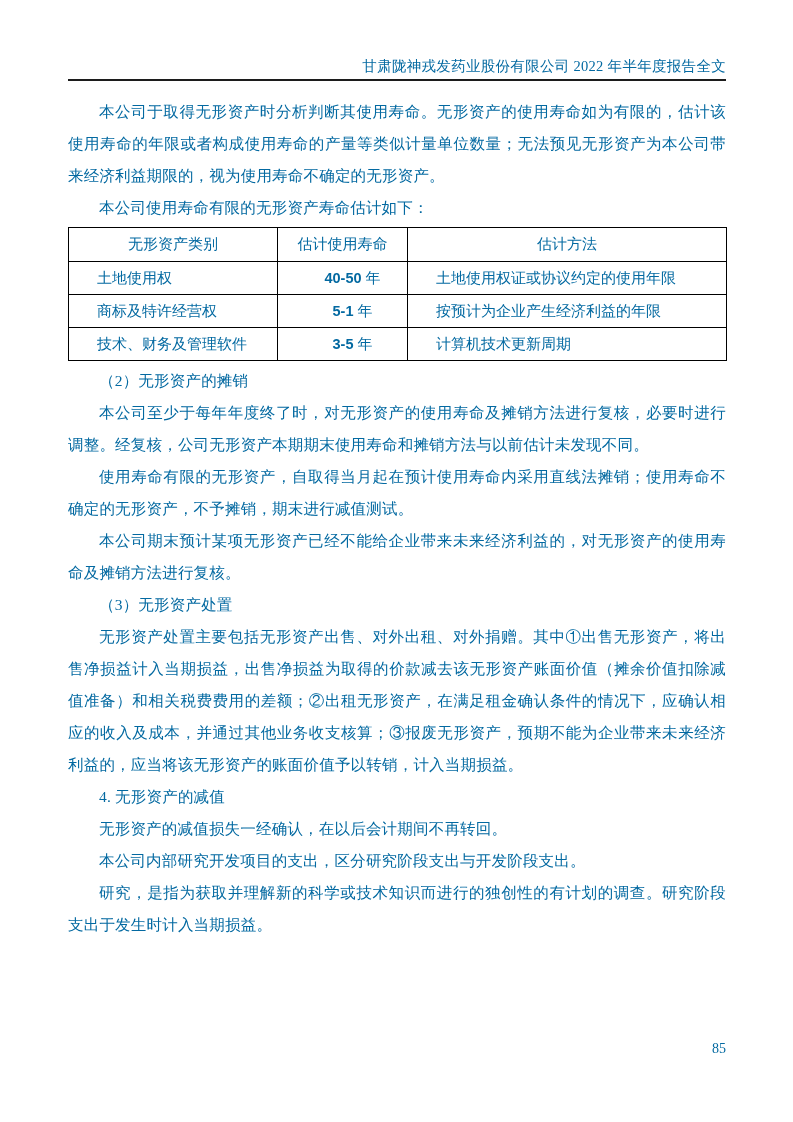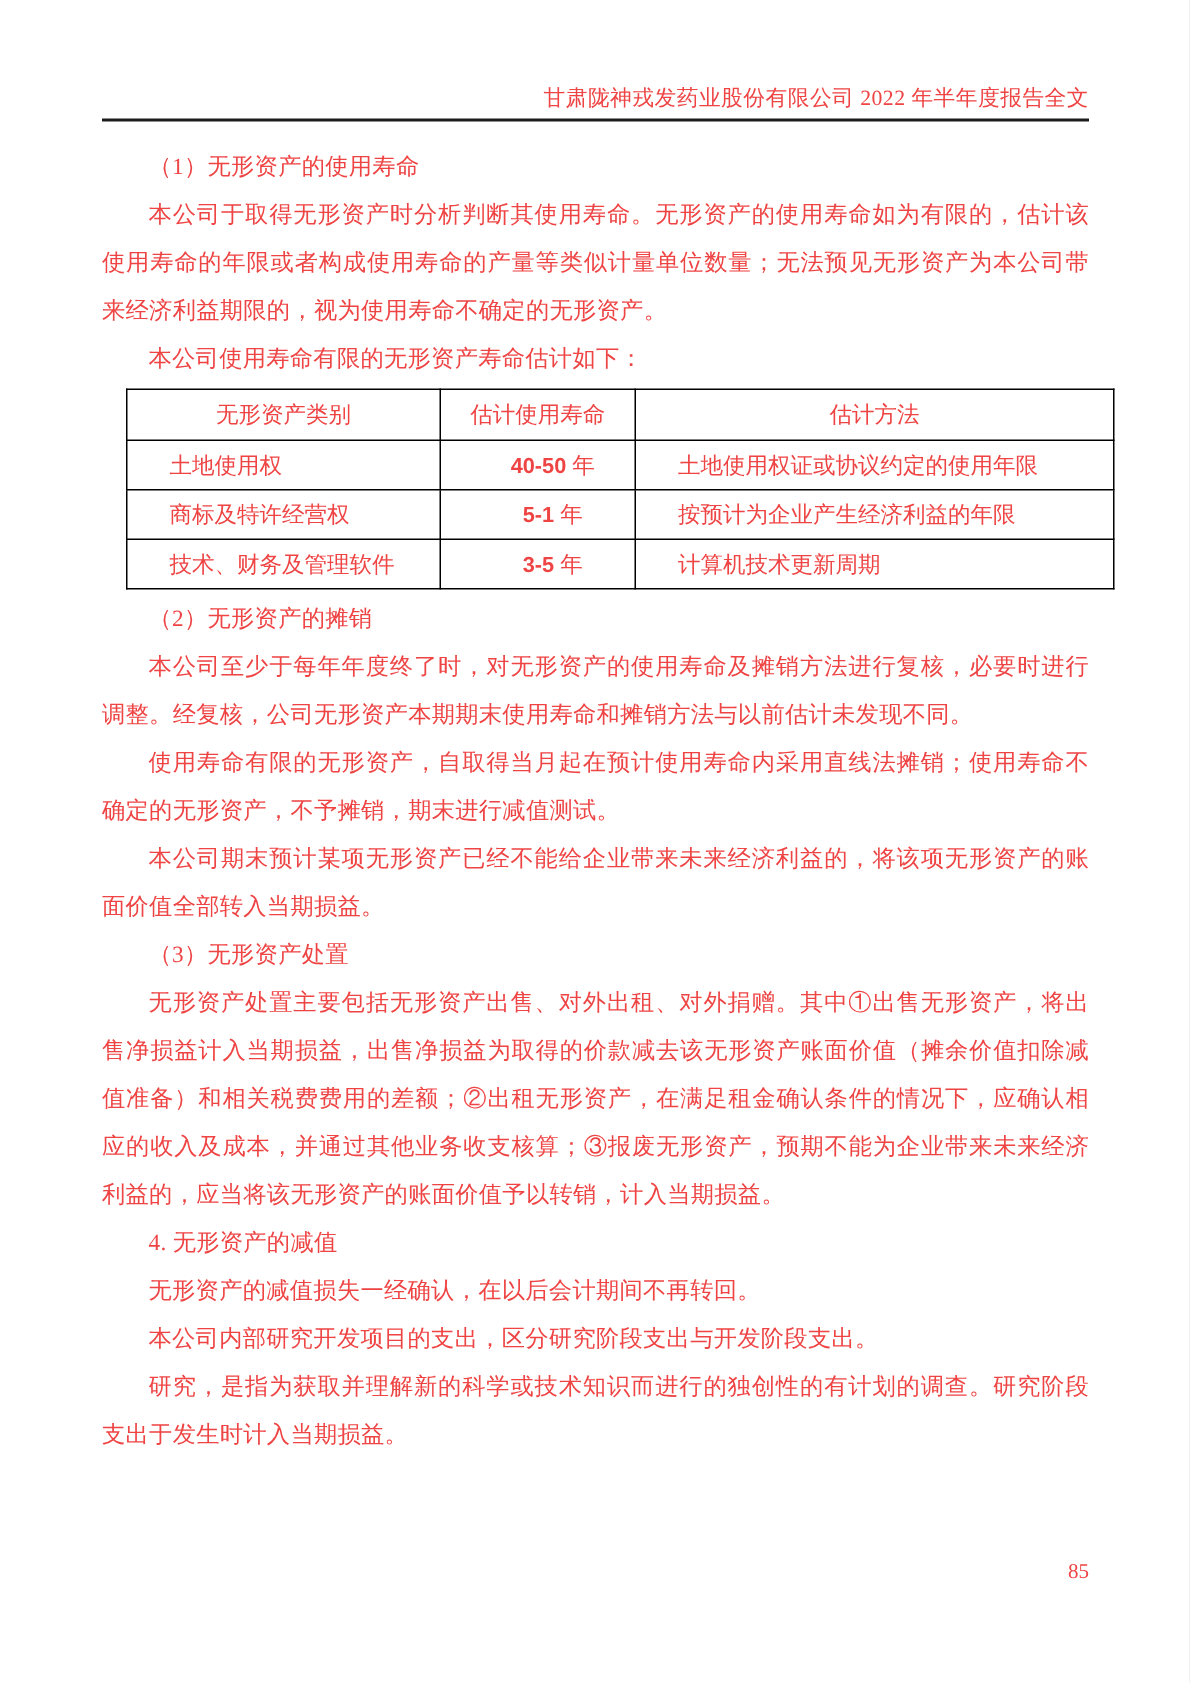--- a/index.html
+++ b/index.html
@@ -4,21 +4,21 @@
 <style>
   * { margin: 0; padding: 0; box-sizing: border-box; }
   html, body { background: #e8e8e8; }
   .page {
     width: 793px; height: 1122px;
     margin: 0 auto;
     background: #ffffff;
     position: relative;
     overflow: hidden;
     font-family: "Liberation Serif", "DejaVu Serif", serif;
-    color: #ef4444;
+    color: #0369a1;
   }
   .header { position: absolute; top: 0; left: 68px; width: 658px; }
   .header-title {
     text-align: right;
     font-size: 14.5px;
     line-height: 20px;
     padding-top: 56px;
     letter-spacing: 0.3px;
   }
   .header-rule { margin-top: 3px; border-bottom: 2.5px solid #1c1c1c; }
@@ -33,21 +33,21 @@
     text-align: justify;
     text-indent: 2em;
     letter-spacing: 0.2px;
   }
   .sub-heading { text-align: left; }
 
   table.life-table {
     width: 658px;
     border-collapse: collapse;
     table-layout: fixed;
-    margin: 3px 0 4px 16px;
+    margin: 3px 0 4px 0;
     font-size: 15px;
   }
   .life-table th, .life-table td {
     border: 1.5px solid #000;
     font-weight: normal;
     padding: 0 8px;
     overflow: hidden;
     white-space: nowrap;
   }
   .life-table th { height: 34px; text-align: center; }
@@ -86,21 +86,20 @@
 
 <div class="page">
 
   <div class="header">
     <div class="header-title">甘肃陇神戎发药业股份有限公司 2022 年半年度报告全文</div>
     <div class="header-rule"></div>
   </div>
 
   <div class="body">
 
-    <div class="sub-heading">（1）无形资产的使用寿命</div>
     <div class="para">本公司于取得无形资产时分析判断其使用寿命。无形资产的使用寿命如为有限的，估计该使用寿命的年限或者构成使用寿命的产量等类似计量单位数量；无法预见无形资产为本公司带来经济利益期限的，视为使用寿命不确定的无形资产。</div>
     <div class="para">本公司使用寿命有限的无形资产寿命估计如下：</div>
 
     <table class="life-table">
       <colgroup>
         <col class="col-cat">
           <col class="col-life">
           <col class="col-meth">
       </colgroup>
       <thead>
@@ -125,21 +124,21 @@
           <td>技术、财务及管理软件</td>
           <td class="cell-center"><span class="life-num">3-5</span><span class="life-unit">年</span></td>
           <td>计算机技术更新周期</td>
         </tr>
       </tbody>
     </table>
 
     <div class="sub-heading">（2）无形资产的摊销</div>
     <div class="para">本公司至少于每年年度终了时，对无形资产的使用寿命及摊销方法进行复核，必要时进行调整。经复核，公司无形资产本期期末使用寿命和摊销方法与以前估计未发现不同。</div>
     <div class="para">使用寿命有限的无形资产，自取得当月起在预计使用寿命内采用直线法摊销；使用寿命不确定的无形资产，不予摊销，期末进行减值测试。</div>
-    <div class="para">本公司期末预计某项无形资产已经不能给企业带来未来经济利益的，将该项无形资产的账面价值全部转入当期损益。</div>
+    <div class="para">本公司期末预计某项无形资产已经不能给企业带来未来经济利益的，对无形资产的使用寿命及摊销方法进行复核。</div>
 
     <div class="sub-heading">（3）无形资产处置</div>
     <div class="para">无形资产处置主要包括无形资产出售、对外出租、对外捐赠。其中①出售无形资产，将出售净损益计入当期损益，出售净损益为取得的价款减去该无形资产账面价值（摊余价值扣除减值准备）和相关税费费用的差额；②出租无形资产，在满足租金确认条件的情况下，应确认相应的收入及成本，并通过其他业务收支核算；③报废无形资产，预期不能为企业带来未来经济利益的，应当将该无形资产的账面价值予以转销，计入当期损益。</div>
 
     <div class="sub-heading">4. 无形资产的减值</div>
     <div class="para">无形资产的减值损失一经确认，在以后会计期间不再转回。</div>
 
     <div class="para">本公司内部研究开发项目的支出，区分研究阶段支出与开发阶段支出。</div>
     <div class="para">研究，是指为获取并理解新的科学或技术知识而进行的独创性的有计划的调查。研究阶段支出于发生时计入当期损益。</div>
 

